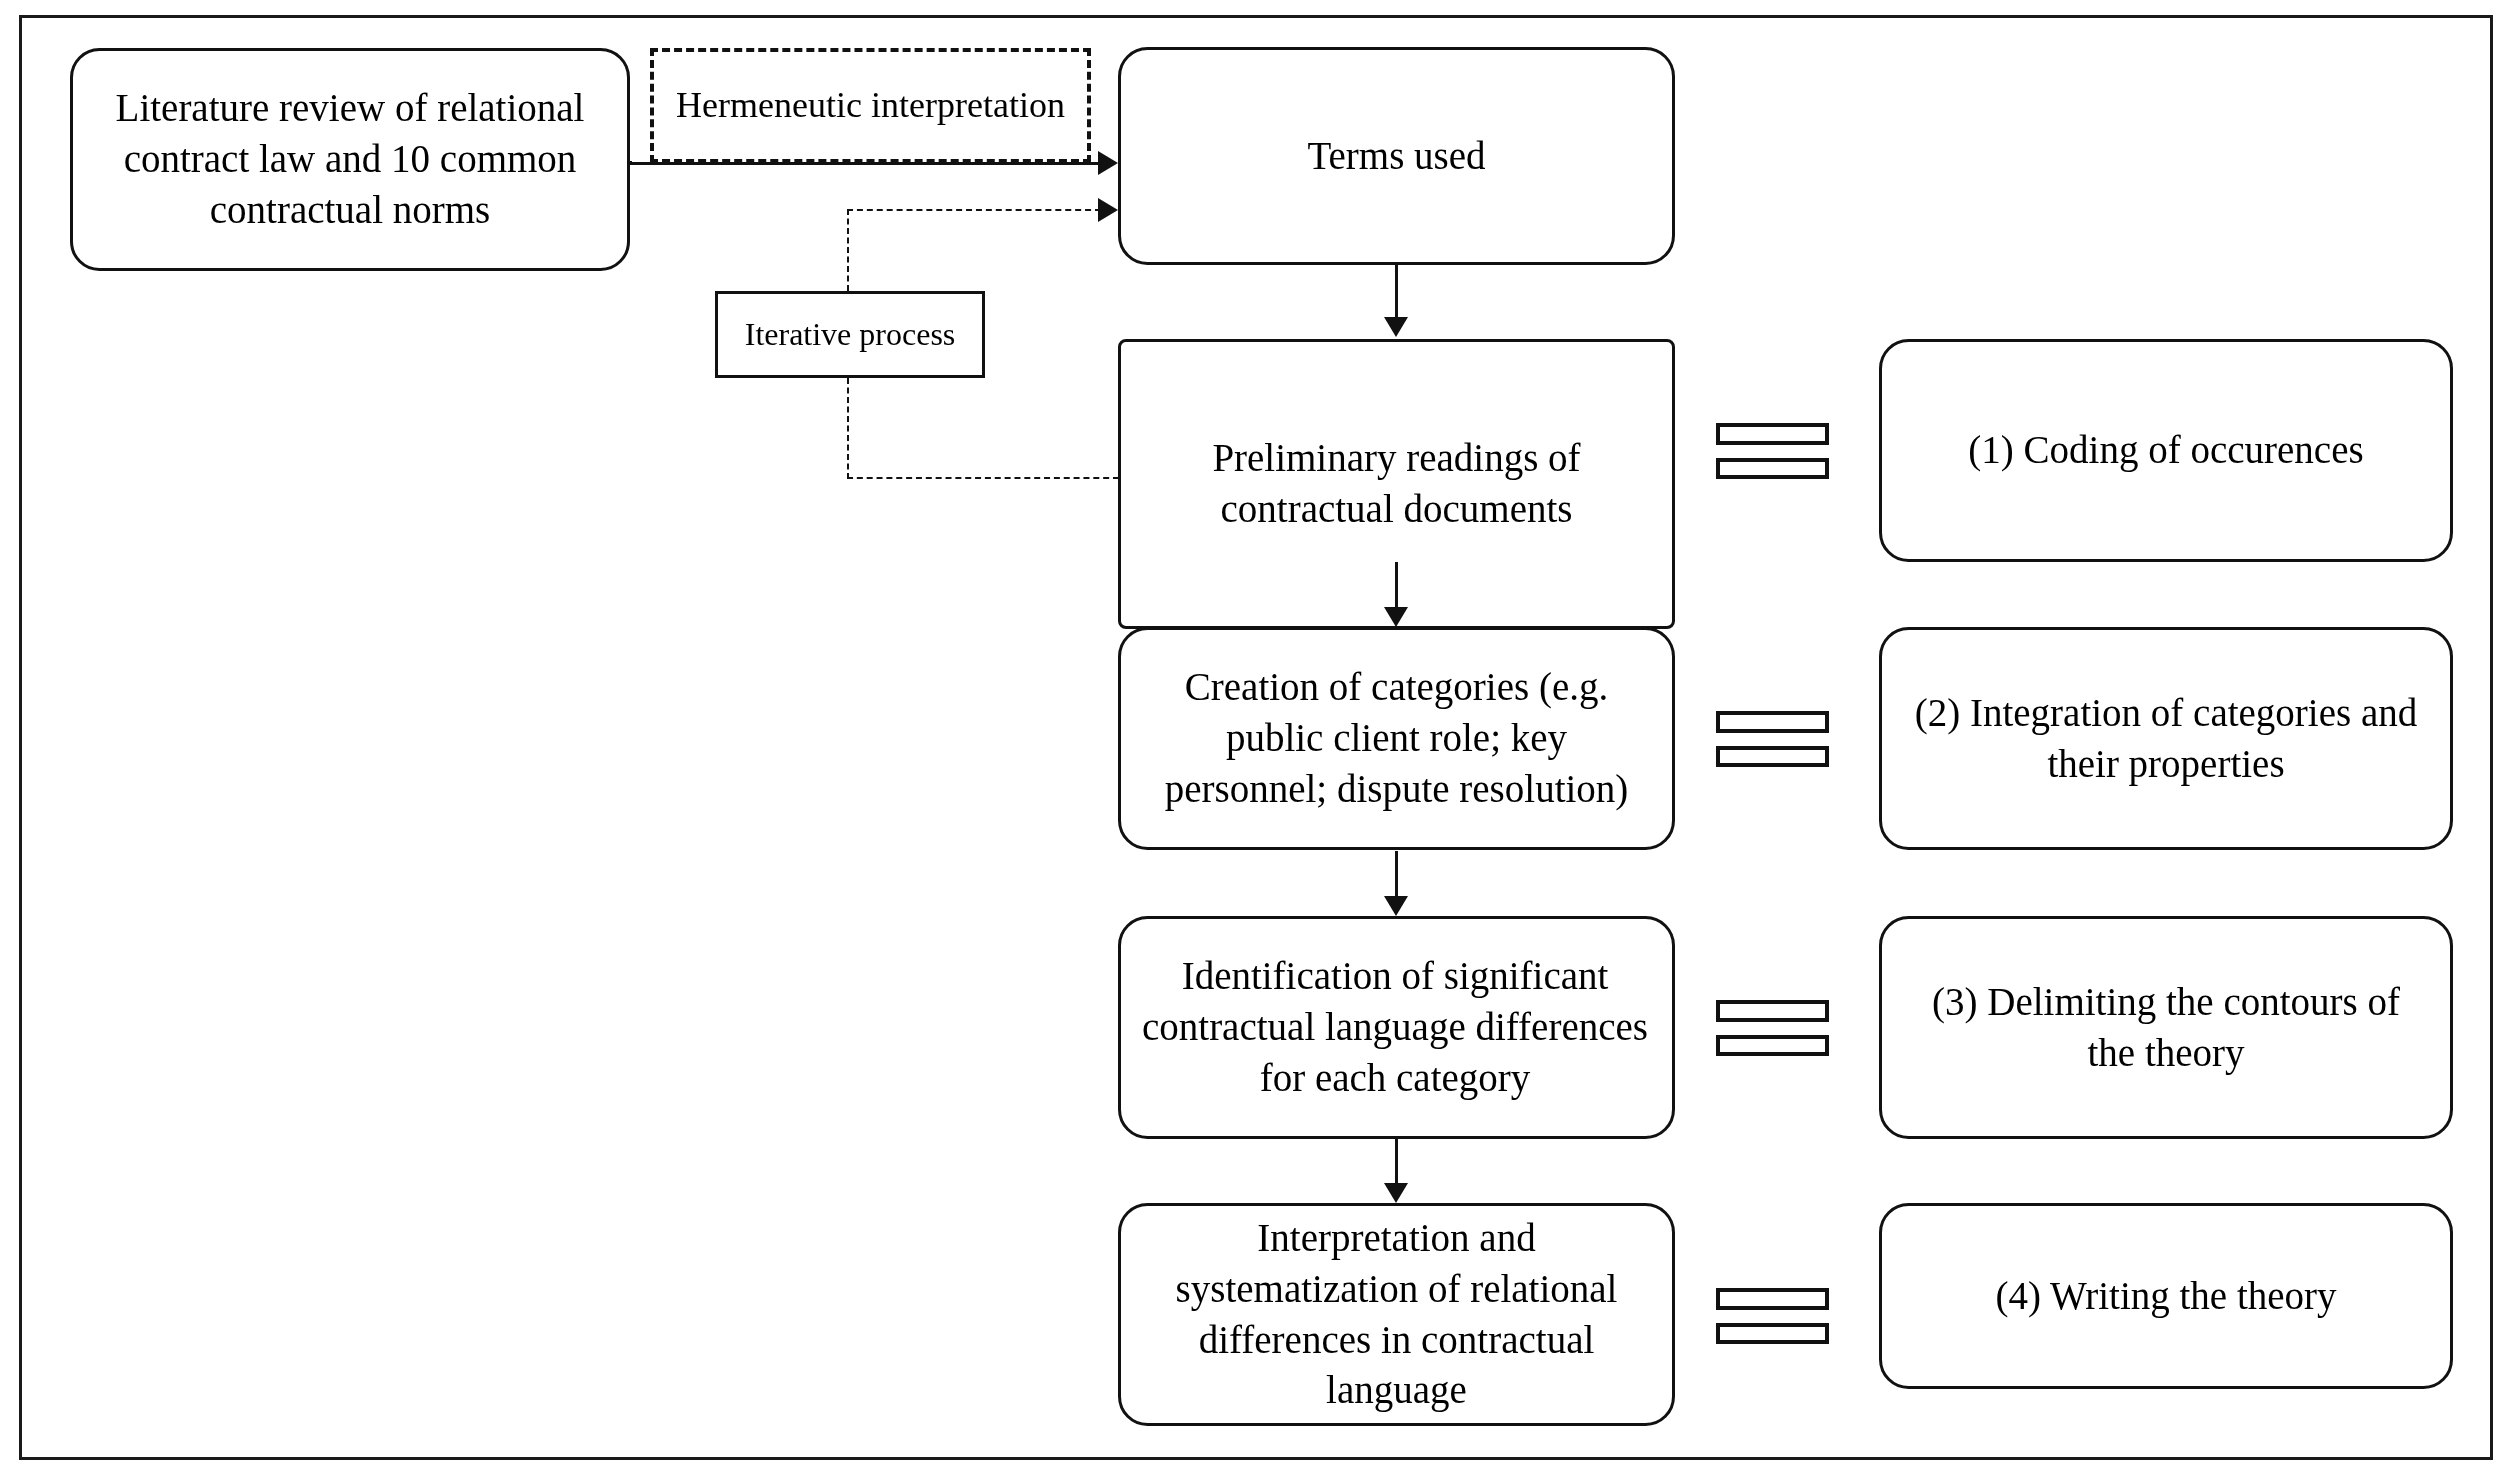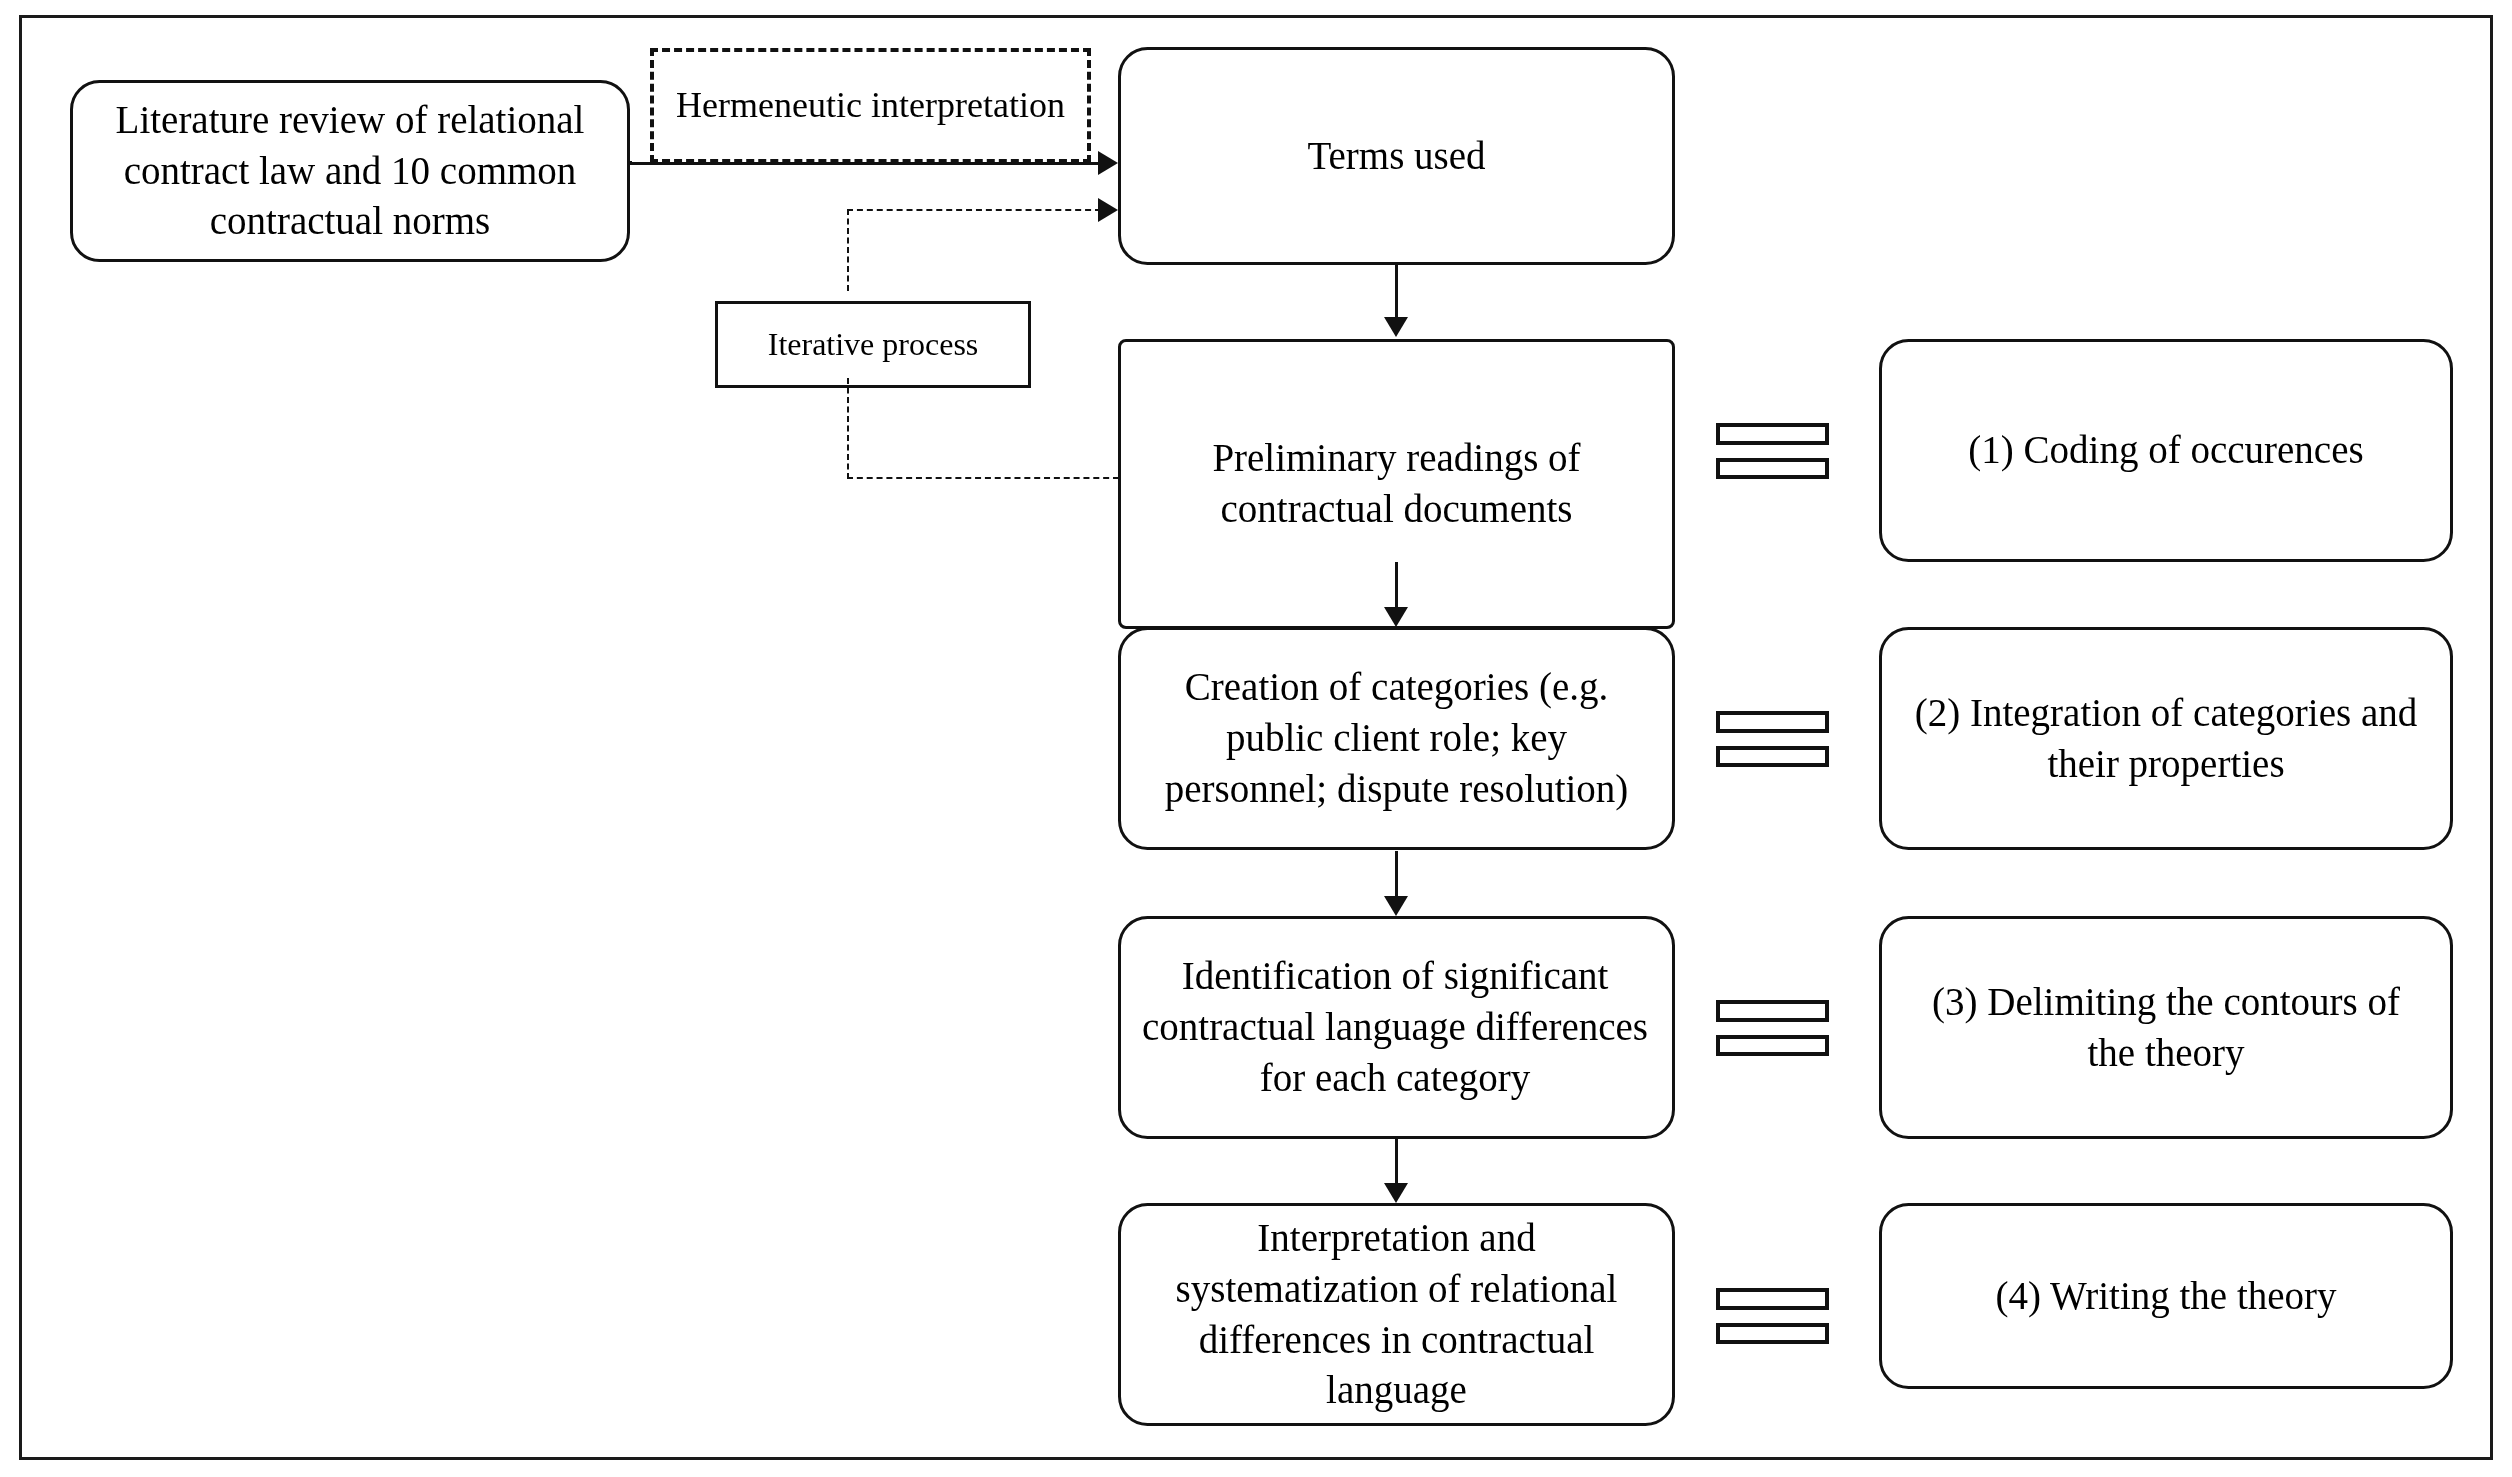--- a/index.html
+++ b/index.html
@@ -130,38 +130,38 @@
     background: #ffffff;
   }
 </style>
 </head>
 <body>
 
 <div id="canvas">
 
   <div class="outer-frame"></div>
 
-  <div class="node" style="left:70px; top:48px; width:560px; height:182px; font-size:39px;margin-top:32px;">
+  <div class="node" style="left:70px; top:48px; width:560px; height:223px; font-size:39px;">
     <span>Literature review of relational contract law and 10 common contractual norms</span>
   </div>
 
   <div class="dashed-note" style="left:650px; top:48px; width:441px; height:115px;">
     <span>Hermeneutic interpretation</span>
   </div>
 
   <div class="v-line" style="left:629px; top:161px; height:2.7px;"></div>
   <div class="h-line" style="left:629px; top:162px; width:470px;"></div>
   <div class="arrow-right" style="left:1098px; top:151px;"></div>
 
   <div class="dot-h" style="left:847px; top:209px; width:254px;"></div>
   <div class="arrow-right" style="left:1098px; top:198px;"></div>
 
   <div class="dot-v" style="left:847px; top:209px; height:82px;"></div>
 
-  <div class="plain-box" style="left:715px; top:291px; width:316px; height:87px;margin-top:10px;">
+  <div class="plain-box" style="left:715px; top:291px; width:270px; height:87px;">
     <span>Iterative process</span>
   </div>
 
   <div class="dot-v" style="left:847px; top:378px; height:101px;"></div>
 
   <div class="dot-h" style="left:847px; top:477px; width:272px;"></div>
 
   <div class="node" style="left:1118px; top:47px; width:557px; height:218px;">
     <span>Terms used</span>
   </div>

